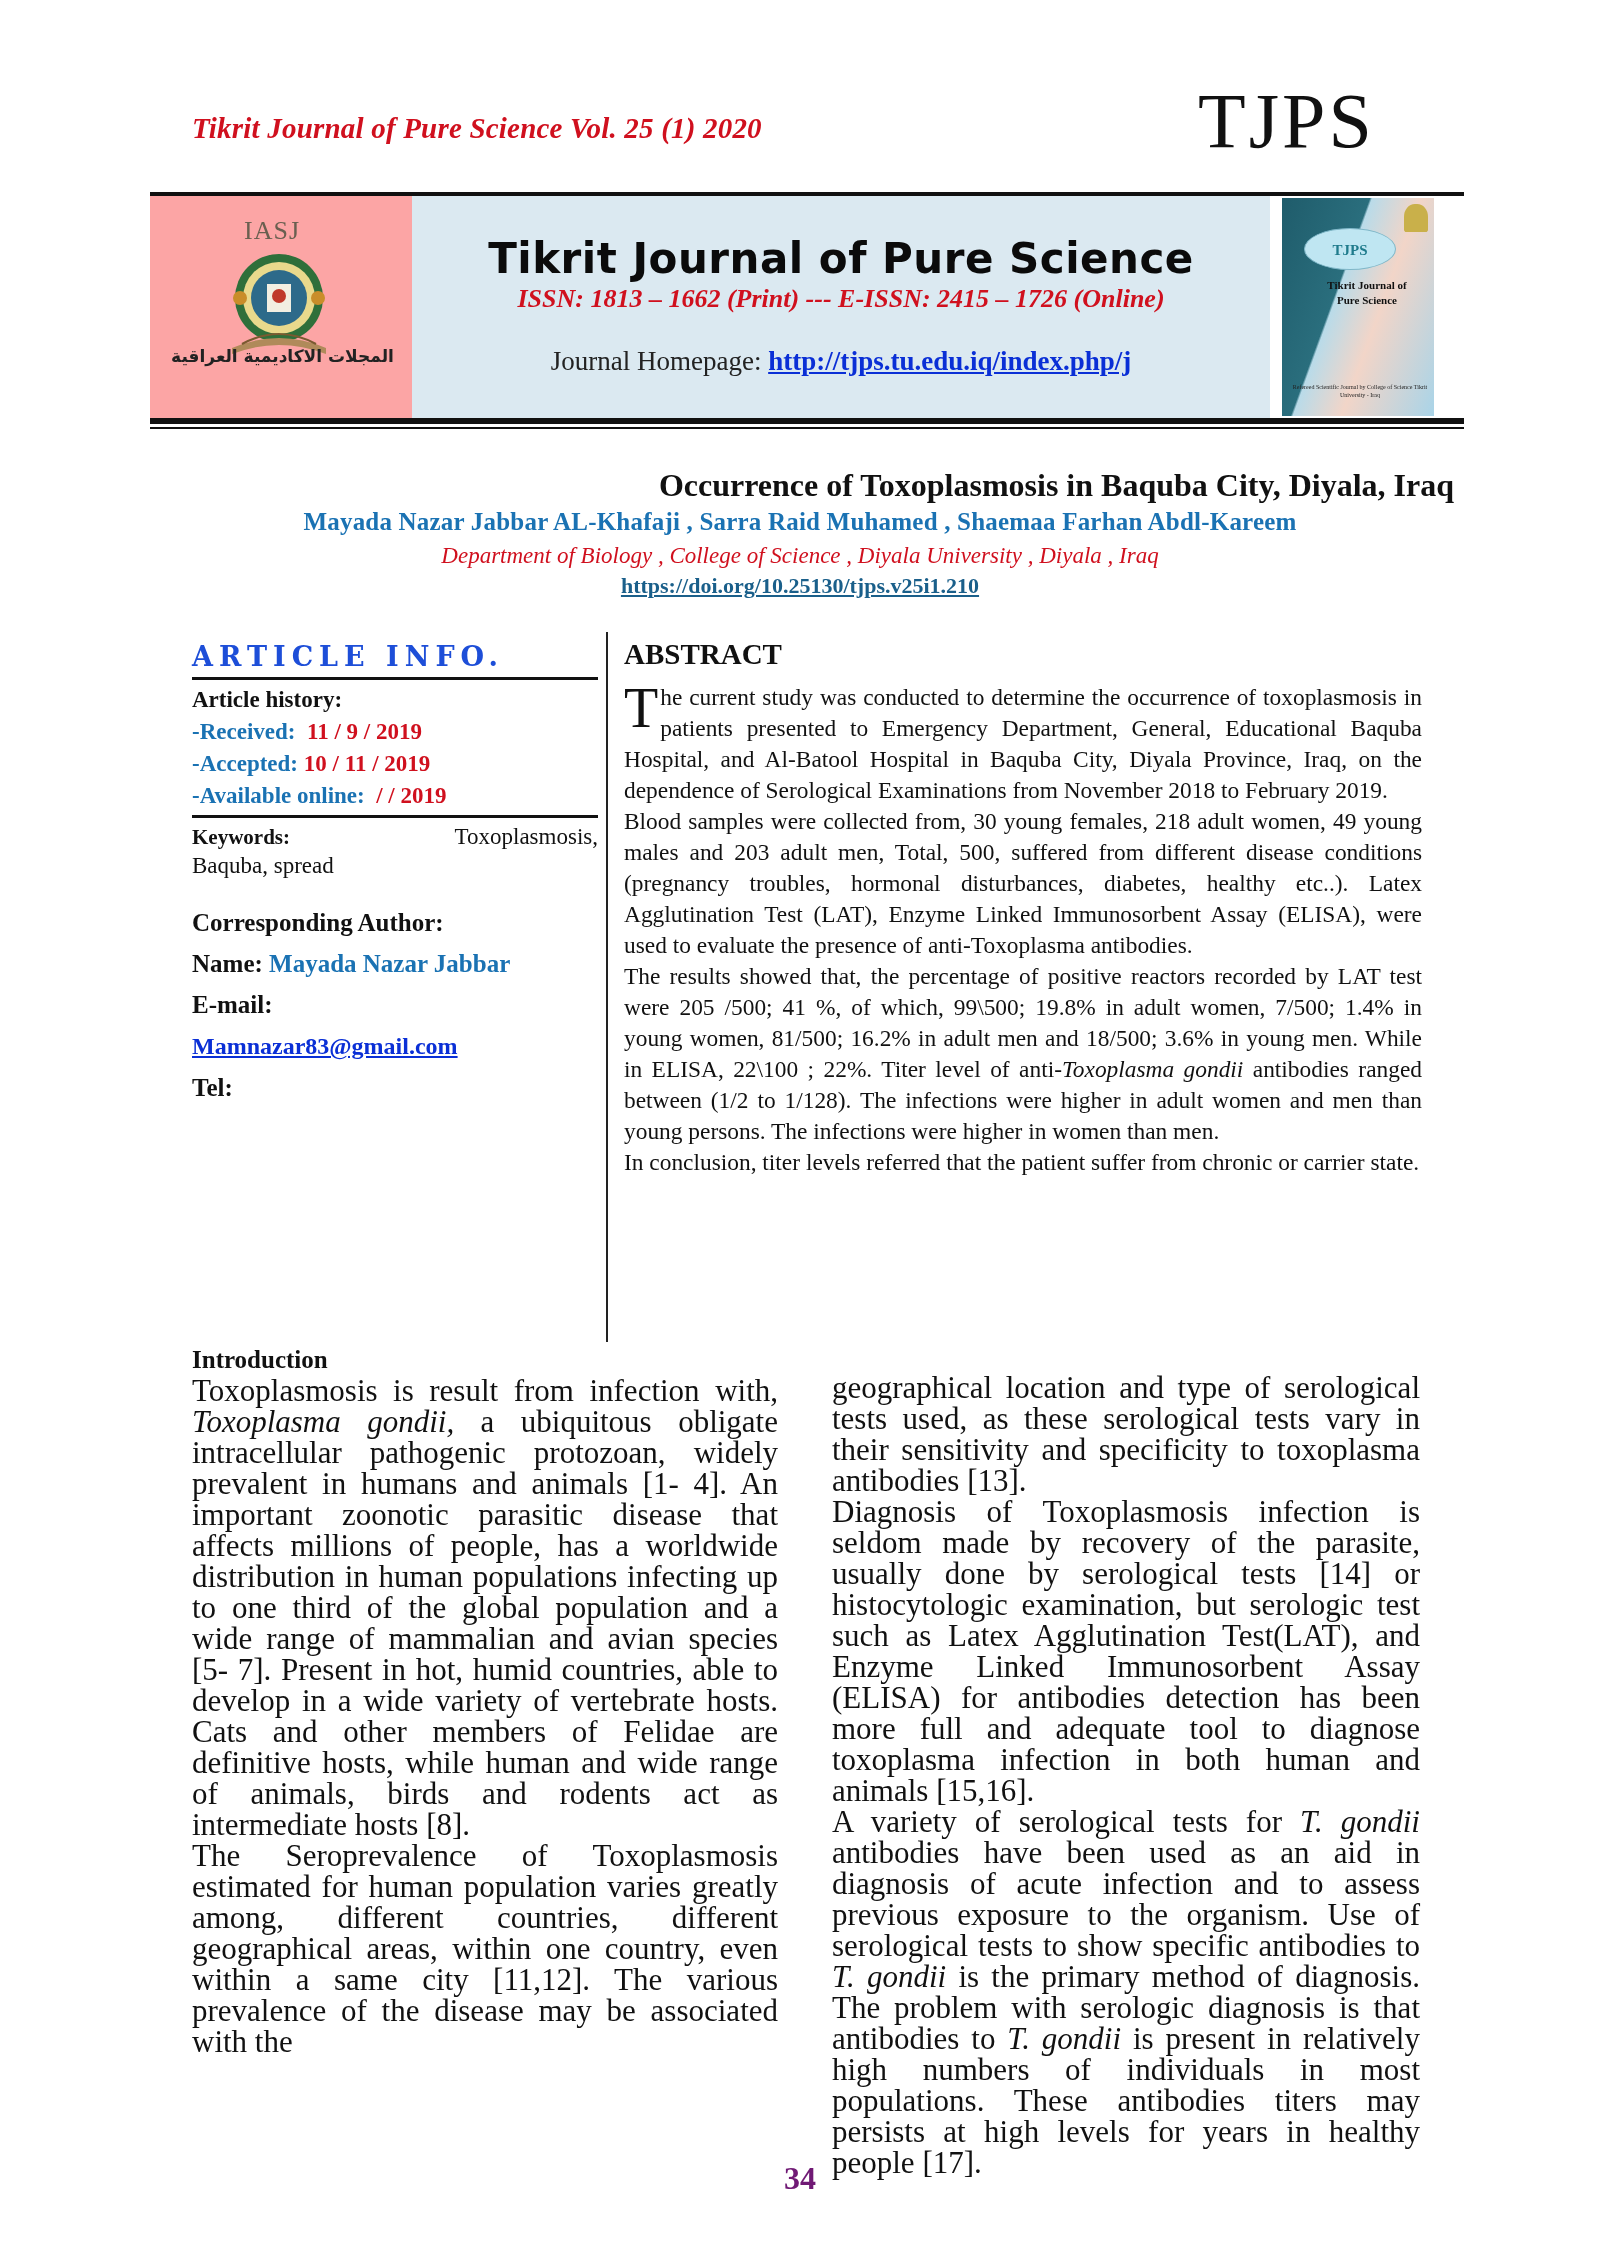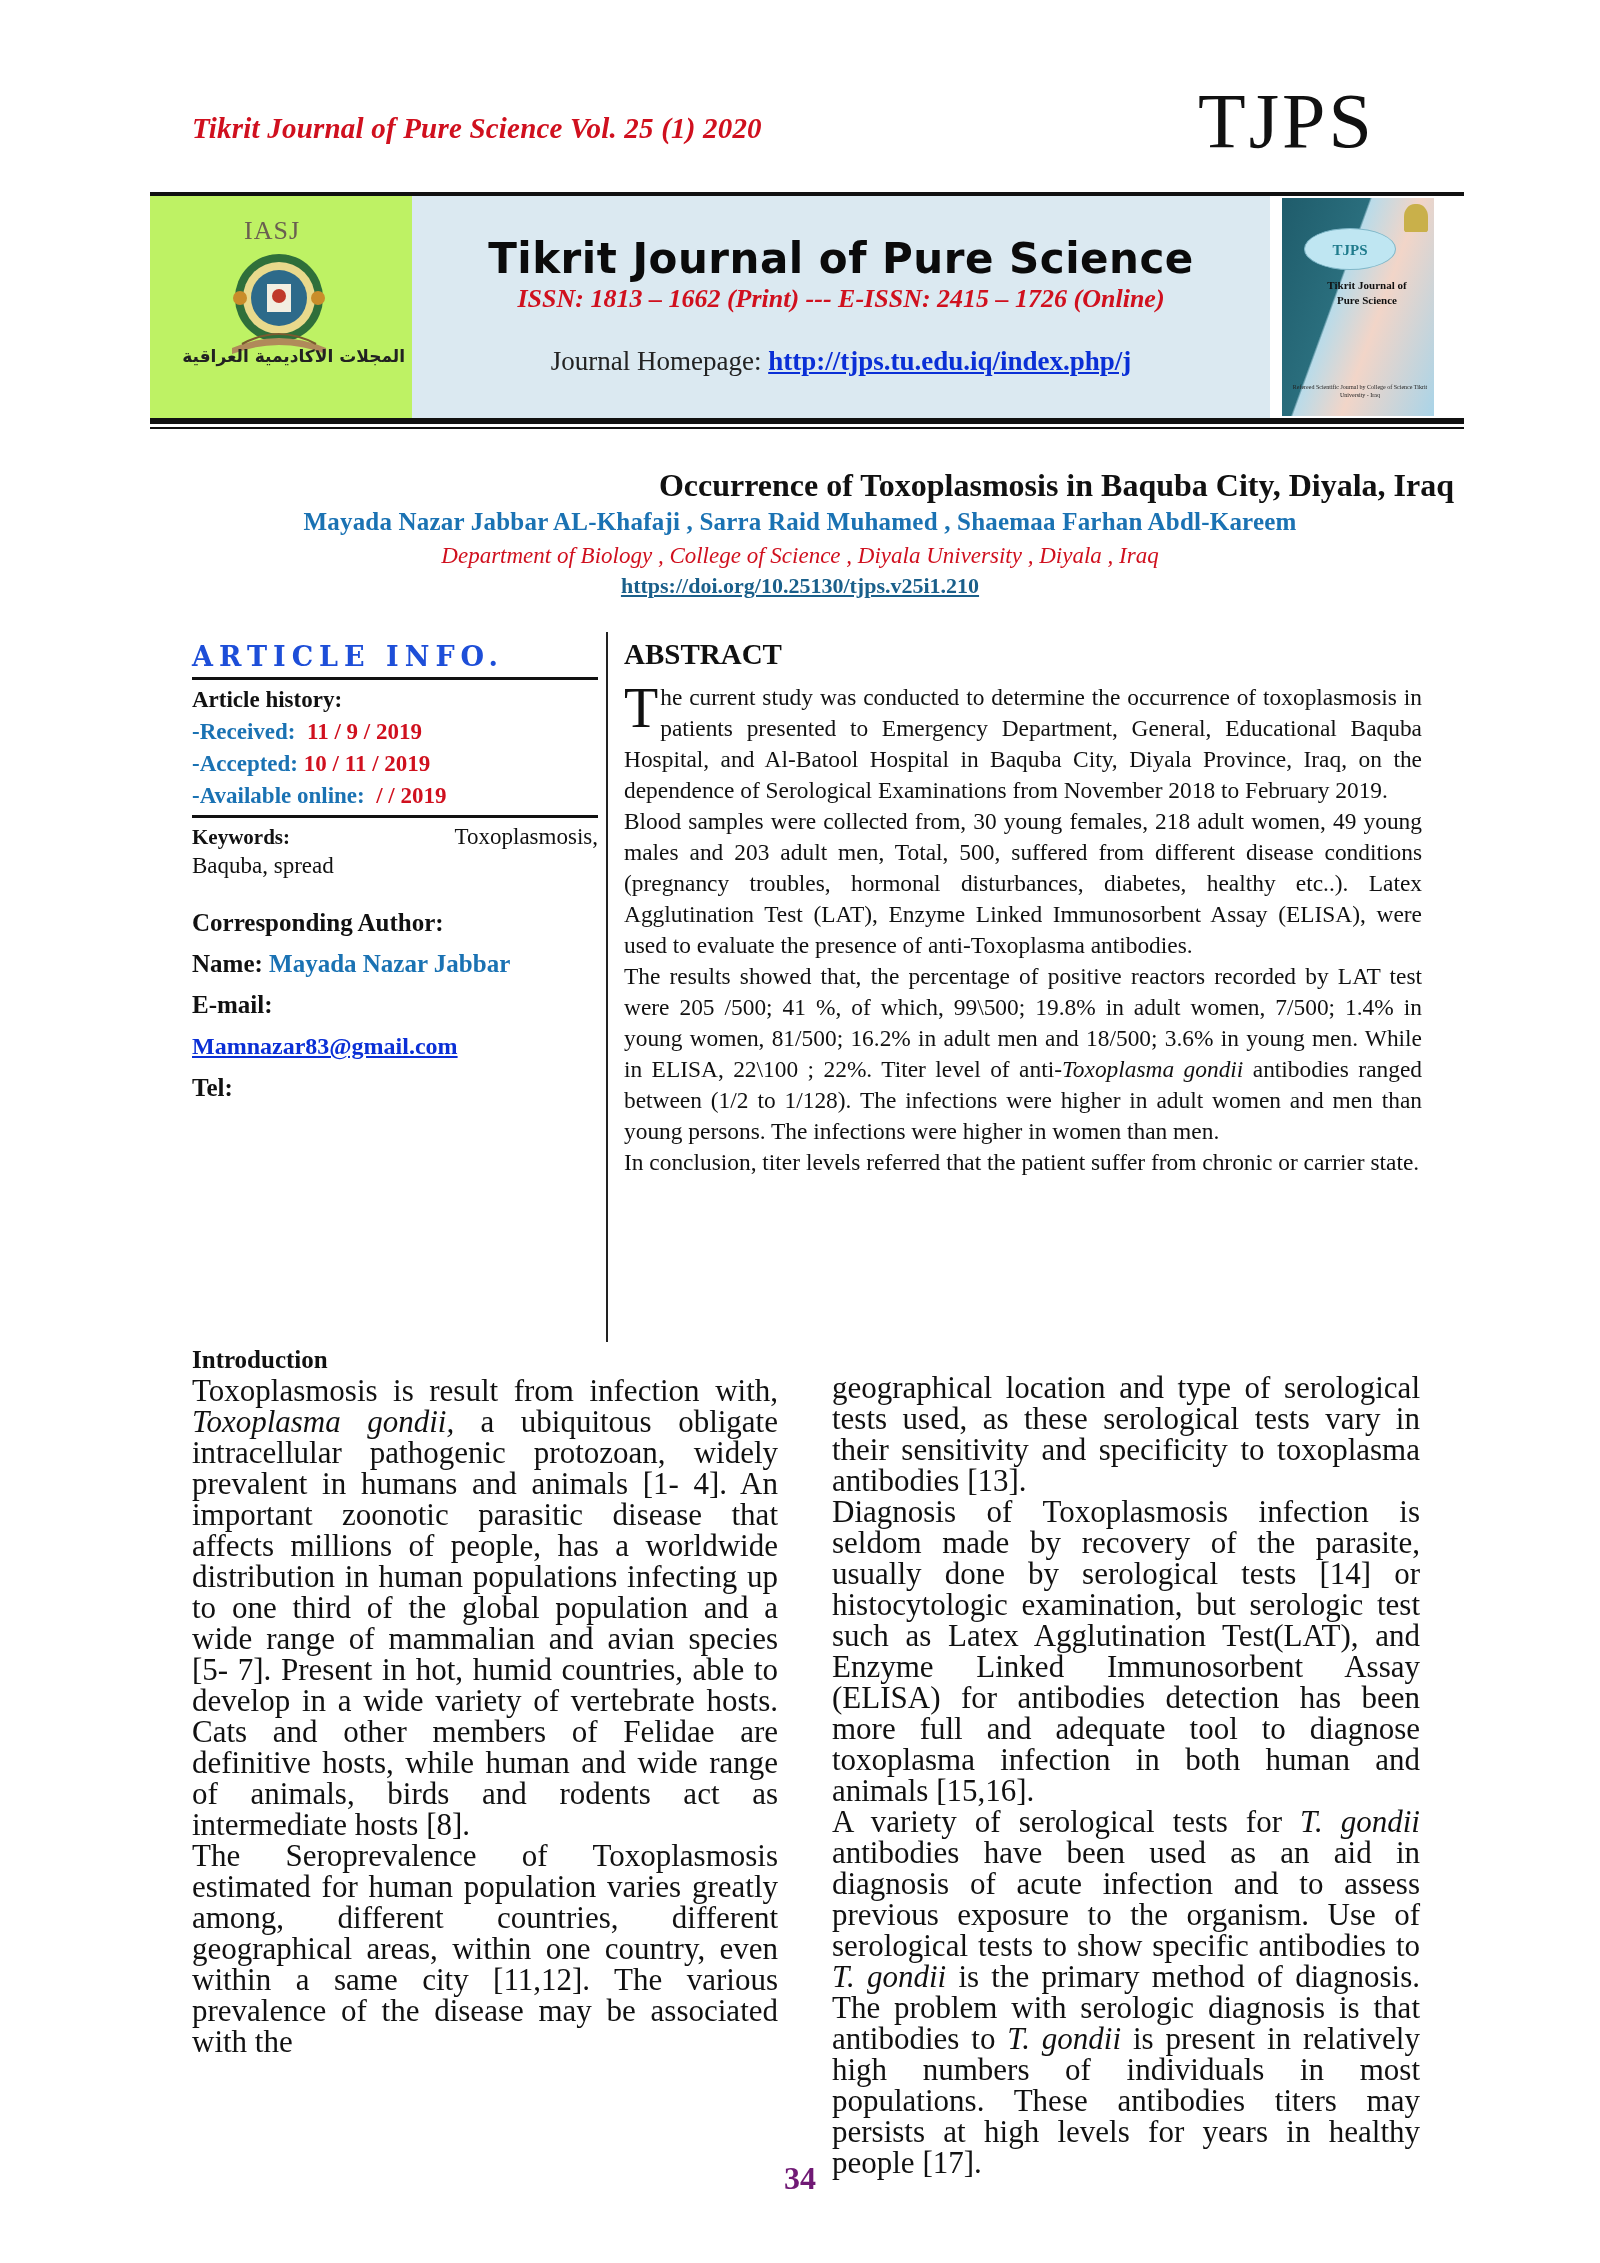--- a/index.html
+++ b/index.html
@@ -14,24 +14,24 @@
     .tjps-logo {
       position: absolute; left: 1198px; top: 82px;
       font-family: "Liberation Serif", serif; font-size: 78px; color: #111;
       letter-spacing: 3px; line-height: 1;
     }
 
     .banner-top-rule { position: absolute; left: 150px; top: 192px; width: 1314px; height: 4px; background: #111; }
     .banner-bottom-rule { position: absolute; left: 150px; top: 418px; width: 1314px; height: 6px; background: #111; }
     .banner-bottom-rule2 { position: absolute; left: 150px; top: 427px; width: 1314px; height: 2px; background: #111; }
 
-    .iasj-box { position: absolute; left: 150px; top: 196px; width: 262px; height: 222px; background: #bef264; }
+    .iasj-box { position: absolute; left: 150px; top: 196px; width: 262px; height: 222px; background: #fca5a5; }
     .iasj-text { position: absolute; left: 94px; top: 20px; font-size: 26px; color: #6a5f50; font-family: "Liberation Serif", serif; letter-spacing: 1px; }
     .iasj-seal { position: absolute; left: 72px; top: 52px; width: 114px; height: 114px; }
-    .iasj-arabic { position: absolute; left: 10px; top: 150px; width: 245px; font-family: "DejaVu Sans", sans-serif; font-weight: bold; font-size: 17px; color: #222; direction: rtl; }
+    .iasj-arabic { position: absolute; left: 10px; top: 150px; width: 245px; text-align: center; font-family: "DejaVu Sans", sans-serif; font-weight: bold; font-size: 17px; color: #222; direction: rtl; }
 
     .banner-center {
       position: absolute; left: 412px; top: 196px; width: 858px; height: 222px;
       background: #dbe9f1;
     }
     .banner-title {
       position: absolute; left: 0; width: 100%; top: 38px; text-align: center;
       font-family: "DejaVu Sans", sans-serif; font-weight: bold; font-size: 42px; color: #0b0b0b;
       letter-spacing: 0.5px;
     }

